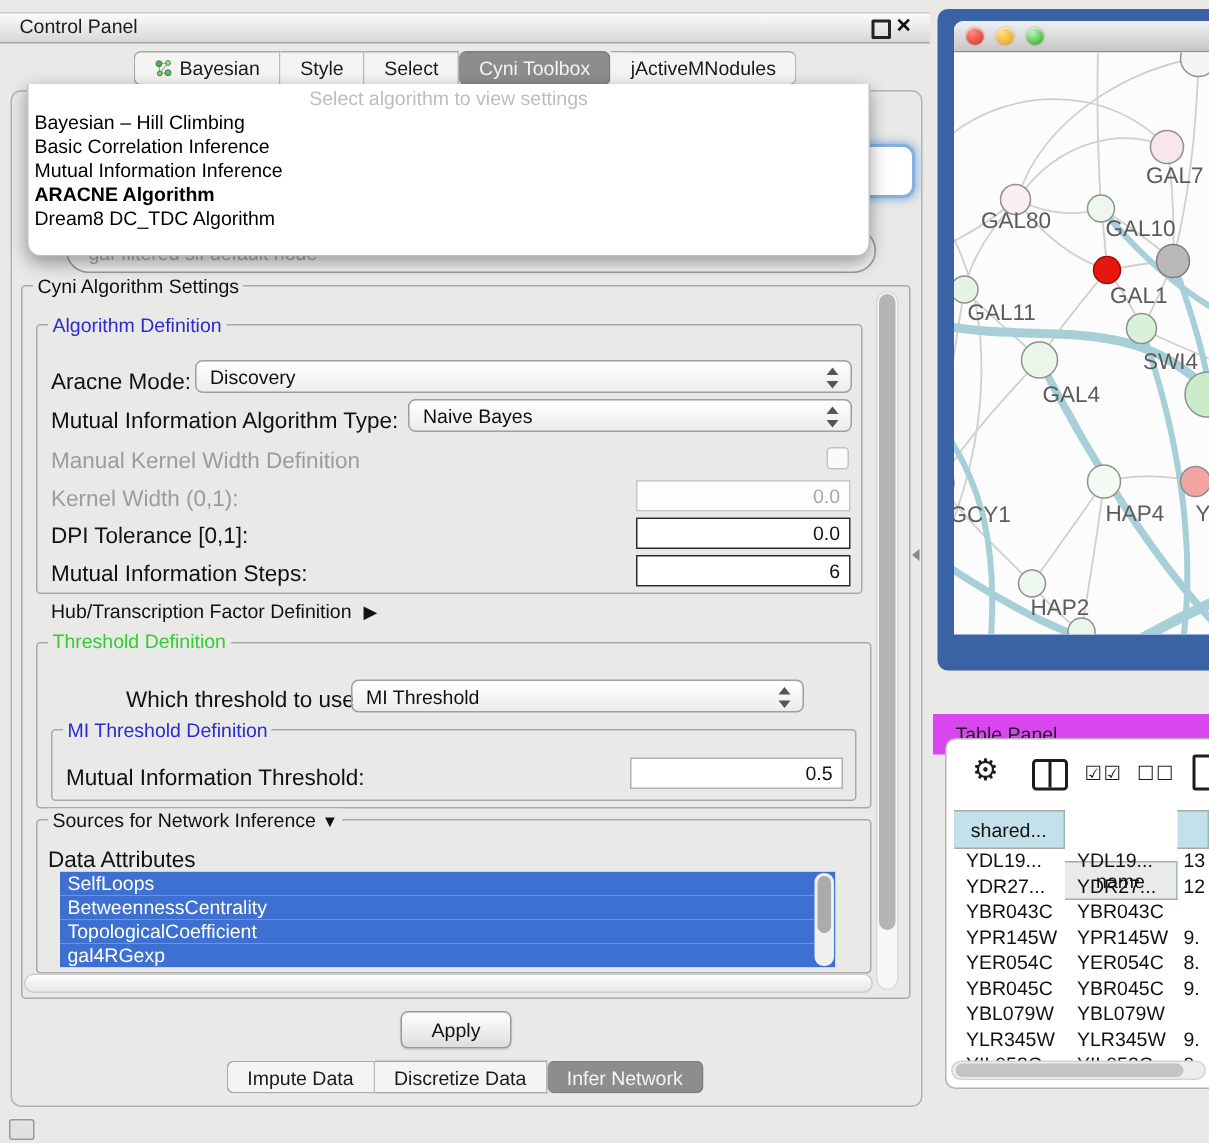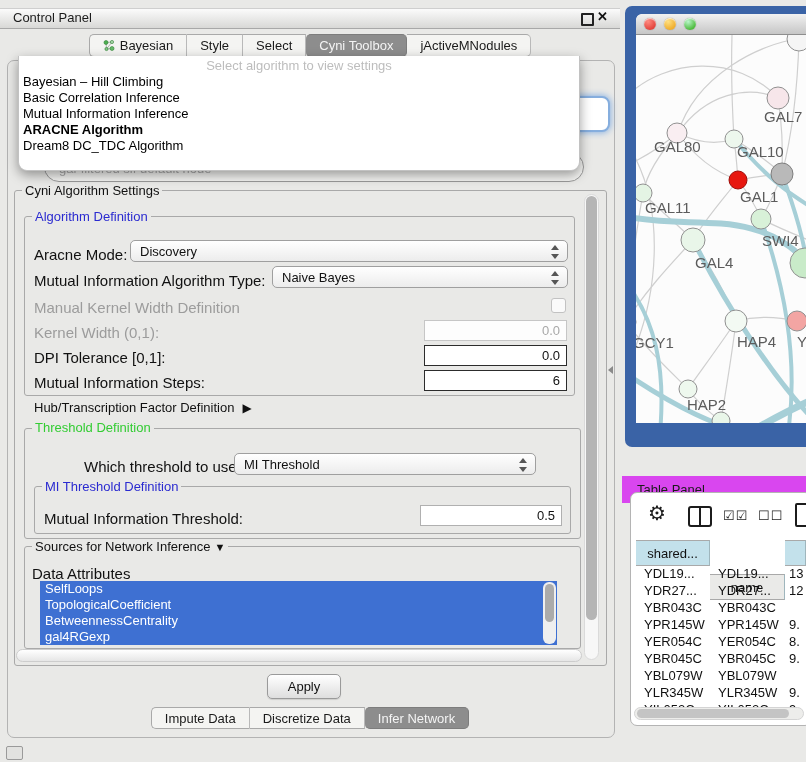--- a/index.html
+++ b/index.html
@@ -210,22 +210,22 @@
 <div class="abs gbox" style="left:34px;top:486px;width:535px;height:46px;"></div>
 <div class="abs gtitle blue" style="left:42px;top:479px;">MI Threshold Definition</div>
 <div class="abs blbl" style="left:44px;top:510px;">Mutual Information Threshold:</div>
 <div class="abs field" style="left:420px;top:505px;width:142px;">0.5</div>
 
 <div class="abs gbox" style="left:24px;top:546px;width:555px;height:101px;"></div>
 <div class="abs gtitle" style="left:32px;top:539px;"><span>Sources for Network Inference</span><span class="tri-down">▼</span></div>
 <div class="abs blbl" style="left:32px;top:565px;">Data Attributes</div>
 <div class="abs" id="srcList">
     <div class="src-item">SelfLoops</div>
+    <div class="src-item">BetweennessCentrality</div>
     <div class="src-item">TopologicalCoefficient</div>
-    <div class="src-item">BetweennessCentrality</div>
     <div class="src-item">gal4RGexp</div>
   </div>
 <div class="abs" id="src-vsb"></div>
 <div class="abs" id="src-thumb"></div>
 <div class="abs" id="set-hsb"></div>
 
 <div class="abs" id="applyBtn">Apply</div>
 <div class="abs tabrow" id="botTabs">
     <div class="tab">
       <span>Impute Data</span>

